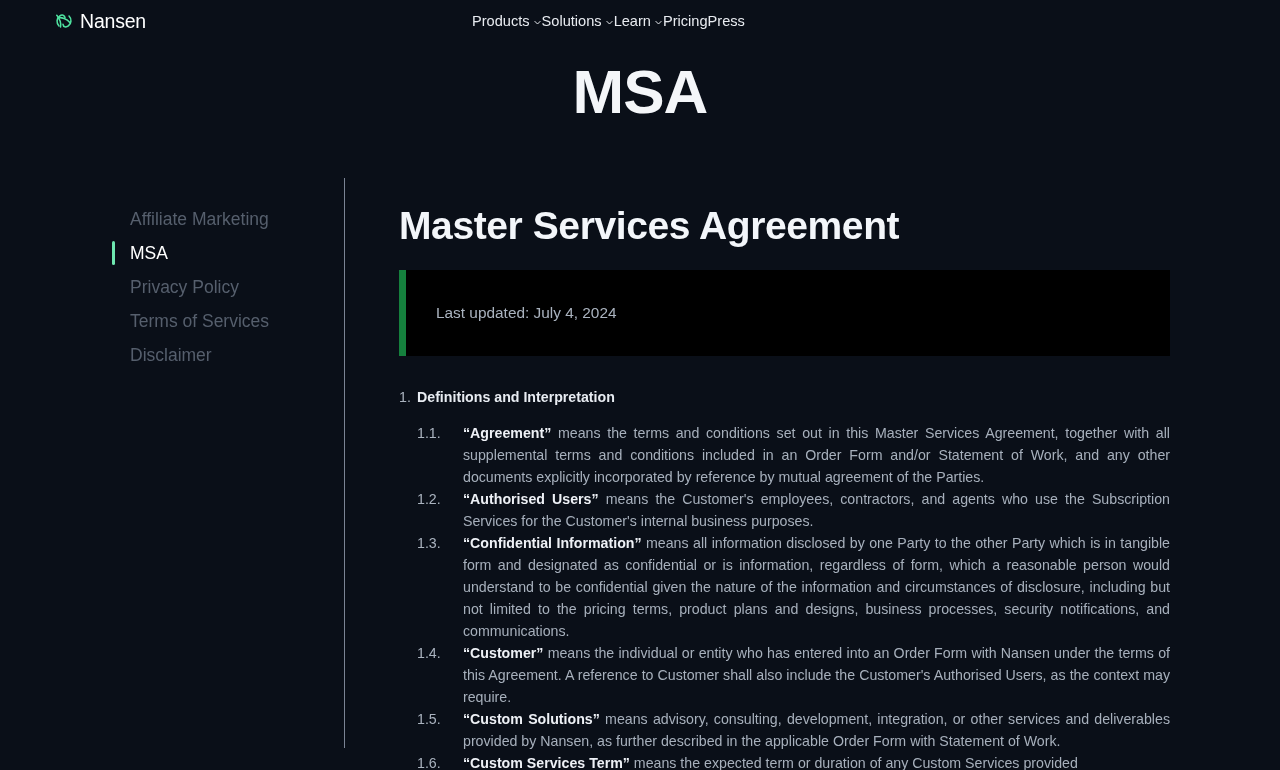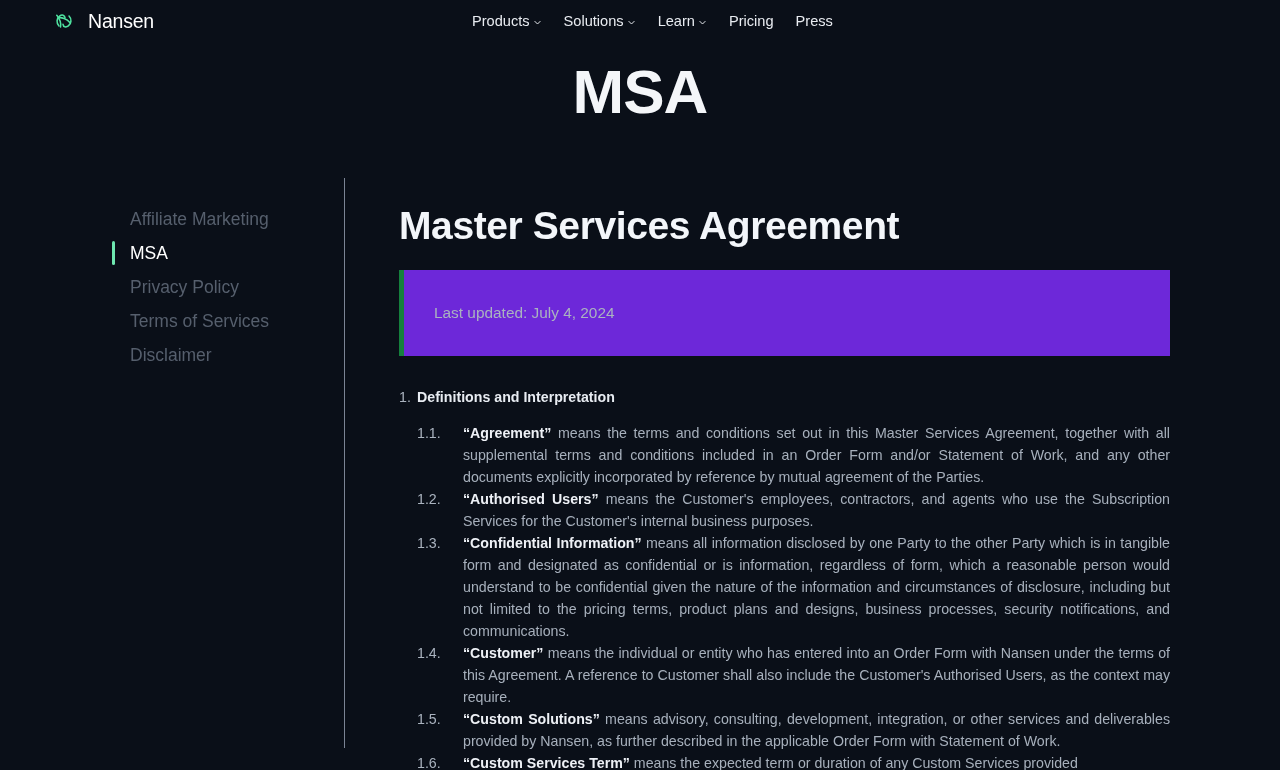--- a/index.html
+++ b/index.html
@@ -22,39 +22,38 @@
     position: relative;
     height: 42px;
     display: flex;
     align-items: center;
     padding: 0 40px 0 53px;
   }
 
   .brand {
     display: flex;
     align-items: center;
-    gap: 13px;
+    gap: 5px;
     text-decoration: none;
   }
   .brand-mark { width: 22px; height: 22px; display: block; }
   .brand-name {
     color: #ffffff;
     font-size: 19.5px;
     font-weight: 500;
     letter-spacing: -0.2px;
   }
 
   .mainnav {
     position: absolute;
     left: 472px;
     top: 0;
     height: 42px;
     display: flex;
     align-items: center;
-    gap: 22px;
   }
   .navlink {
     display: flex;
     align-items: center;
     gap: 3px;
     color: #e9ecf1;
     font-size: 14.6px;
     text-decoration: none;
     white-space: nowrap;
   }
@@ -158,22 +157,22 @@
 
   .doc-title {
     color: #f3f6fa;
     font-size: 39px;
     font-weight: bold;
     letter-spacing: -0.4px;
     margin-bottom: 22px;
   }
 
   .notice {
-    background: #6d28d9;
-    border-left: 5px solid #15803d;
+    background: #000000;
+    border-left: 7px solid #15803d;
     padding: 34px 0 34px 30px;
     margin-bottom: 30px;
   }
   .notice-text {
     color: #aab3bf;
     font-size: 15.4px;
   }
 
   
   ol.lv1 {

